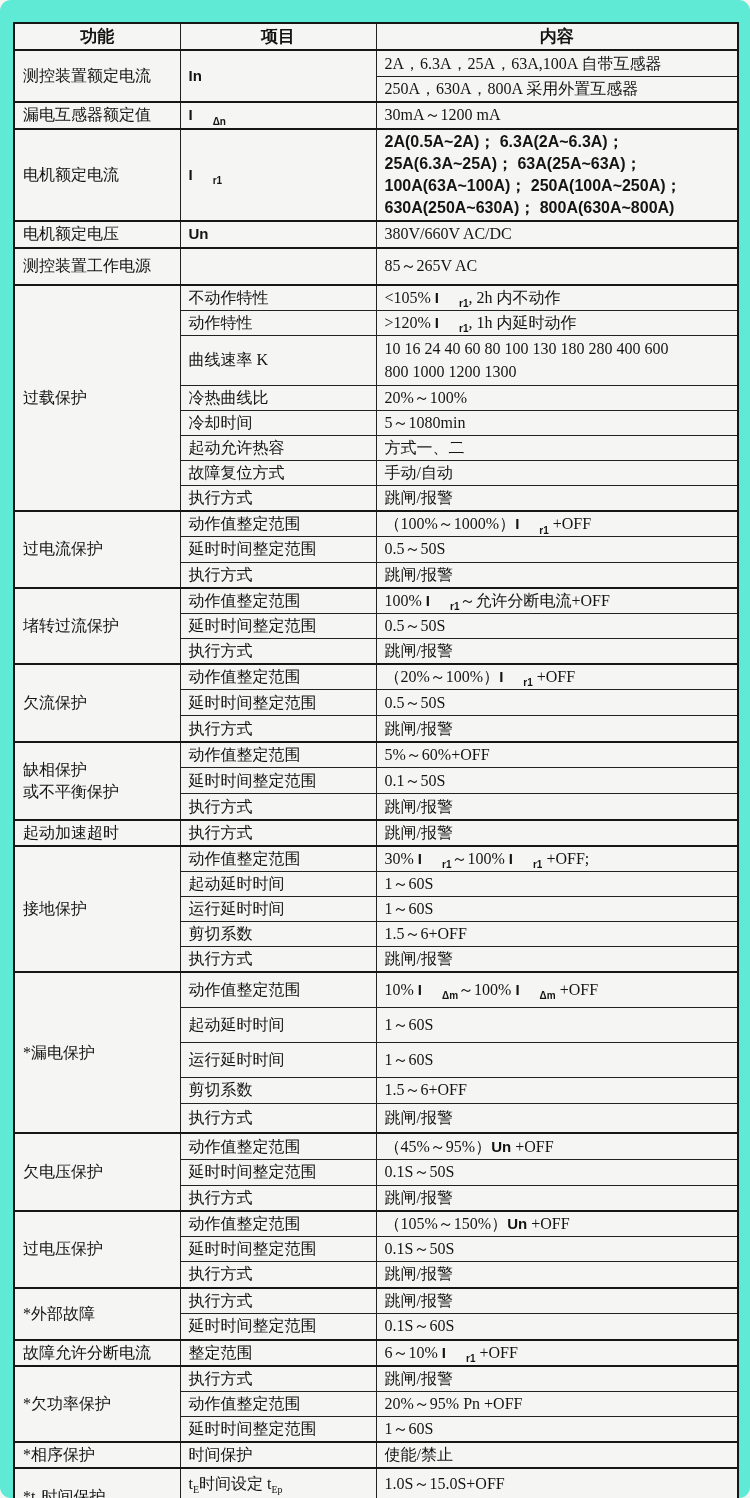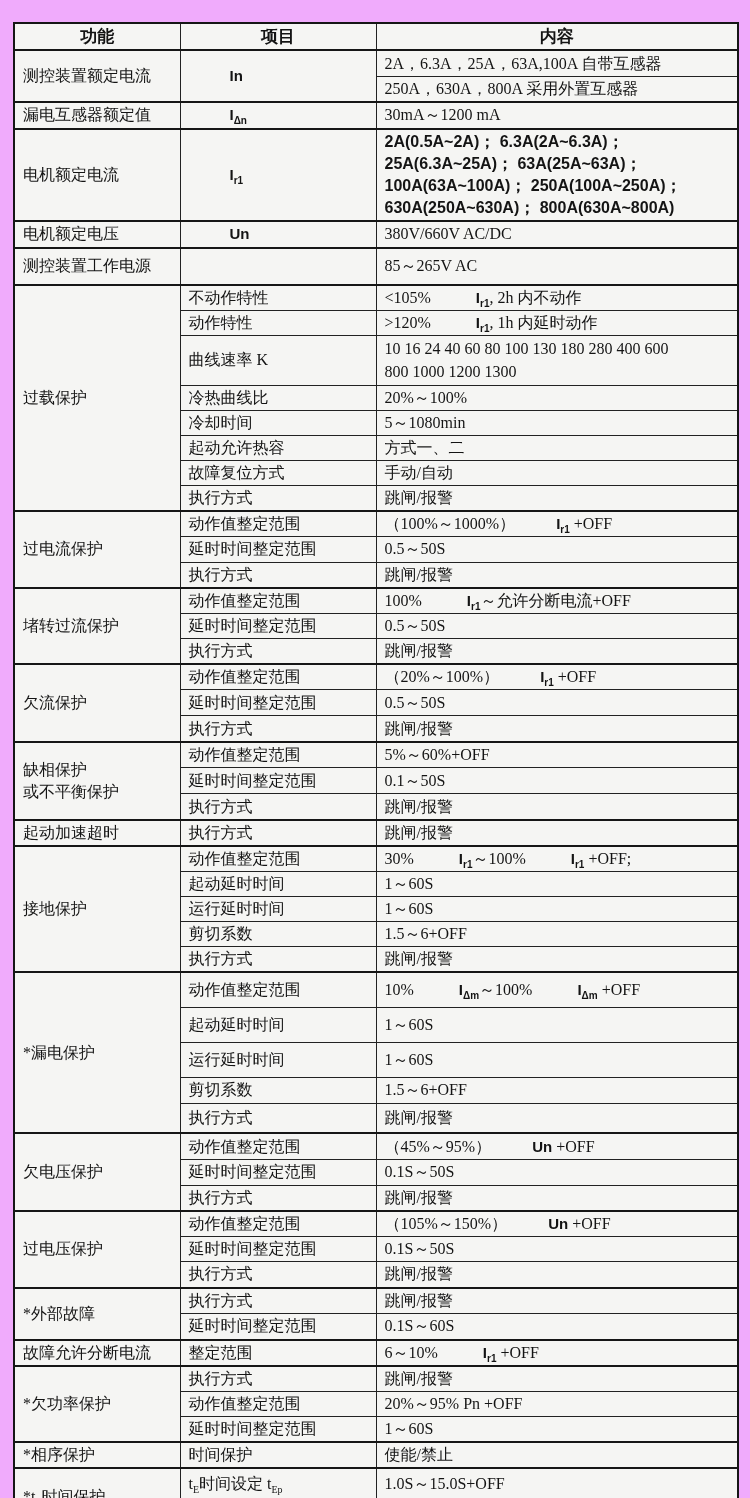--- a/index.html
+++ b/index.html
@@ -2,21 +2,21 @@
 <html><head>
 <meta charset="utf-8">
 <style>
   html,body{margin:0;padding:0;}
   body{
     width:750px;height:1498px;overflow:hidden;
     background:#f5f5f3;
     font-family:"Liberation Serif","DejaVu Serif",serif;
     color:#141414;
   }
-  .page{position:relative;width:750px;height:1498px;background:#f0abfc;}
+  .page{position:relative;width:750px;height:1498px;background:#5eead4;border-radius:11px;}
   table.spec{
     position:absolute;left:13px;top:22px;
     border-collapse:collapse;table-layout:fixed;
     border:2px solid #161616;
     background:#f5f5f3;
   }
   .spec th,.spec td{
     border:1px solid #222;
     padding:1px 8px;
     font-size:16px;
@@ -29,23 +29,23 @@
     text-align:center;
     font-weight:bold;
     font-size:17px;
     border-bottom:2px solid #161616;
   }
   .spec tr.group-start td{border-top:2px solid #161616;}
   .func-cell{font-size:16px;}
   .item-cell{font-size:16px;}
   .content-cell{font-size:16px;}
   .sans{font-family:"Liberation Sans","DejaVu Sans",sans-serif;font-weight:bold;font-size:15px;}
-  .sym{font-family:"Liberation Sans","DejaVu Sans",sans-serif;font-weight:bold;font-size:15px;margin-left:41px;}
+  .sym{font-family:"Liberation Sans","DejaVu Sans",sans-serif;font-weight:bold;font-size:15px;}
   .spec sub{font-size:10px;line-height:0;}
-  .sym + sub{font-family:"Liberation Sans","DejaVu Sans",sans-serif;font-weight:bold;}
+  .sym + sub{font-family:"Liberation Sans","DejaVu Sans",sans-serif;font-weight:bold;margin-left:20px;}
 </style>
 </head>
 <body>
 
 <div class="page">
   <table class="spec" id="spec-table">
     <colgroup>
         <col style="width: 166px;">
         <col style="width: 196px;">
         <col style="width: 362px;">

